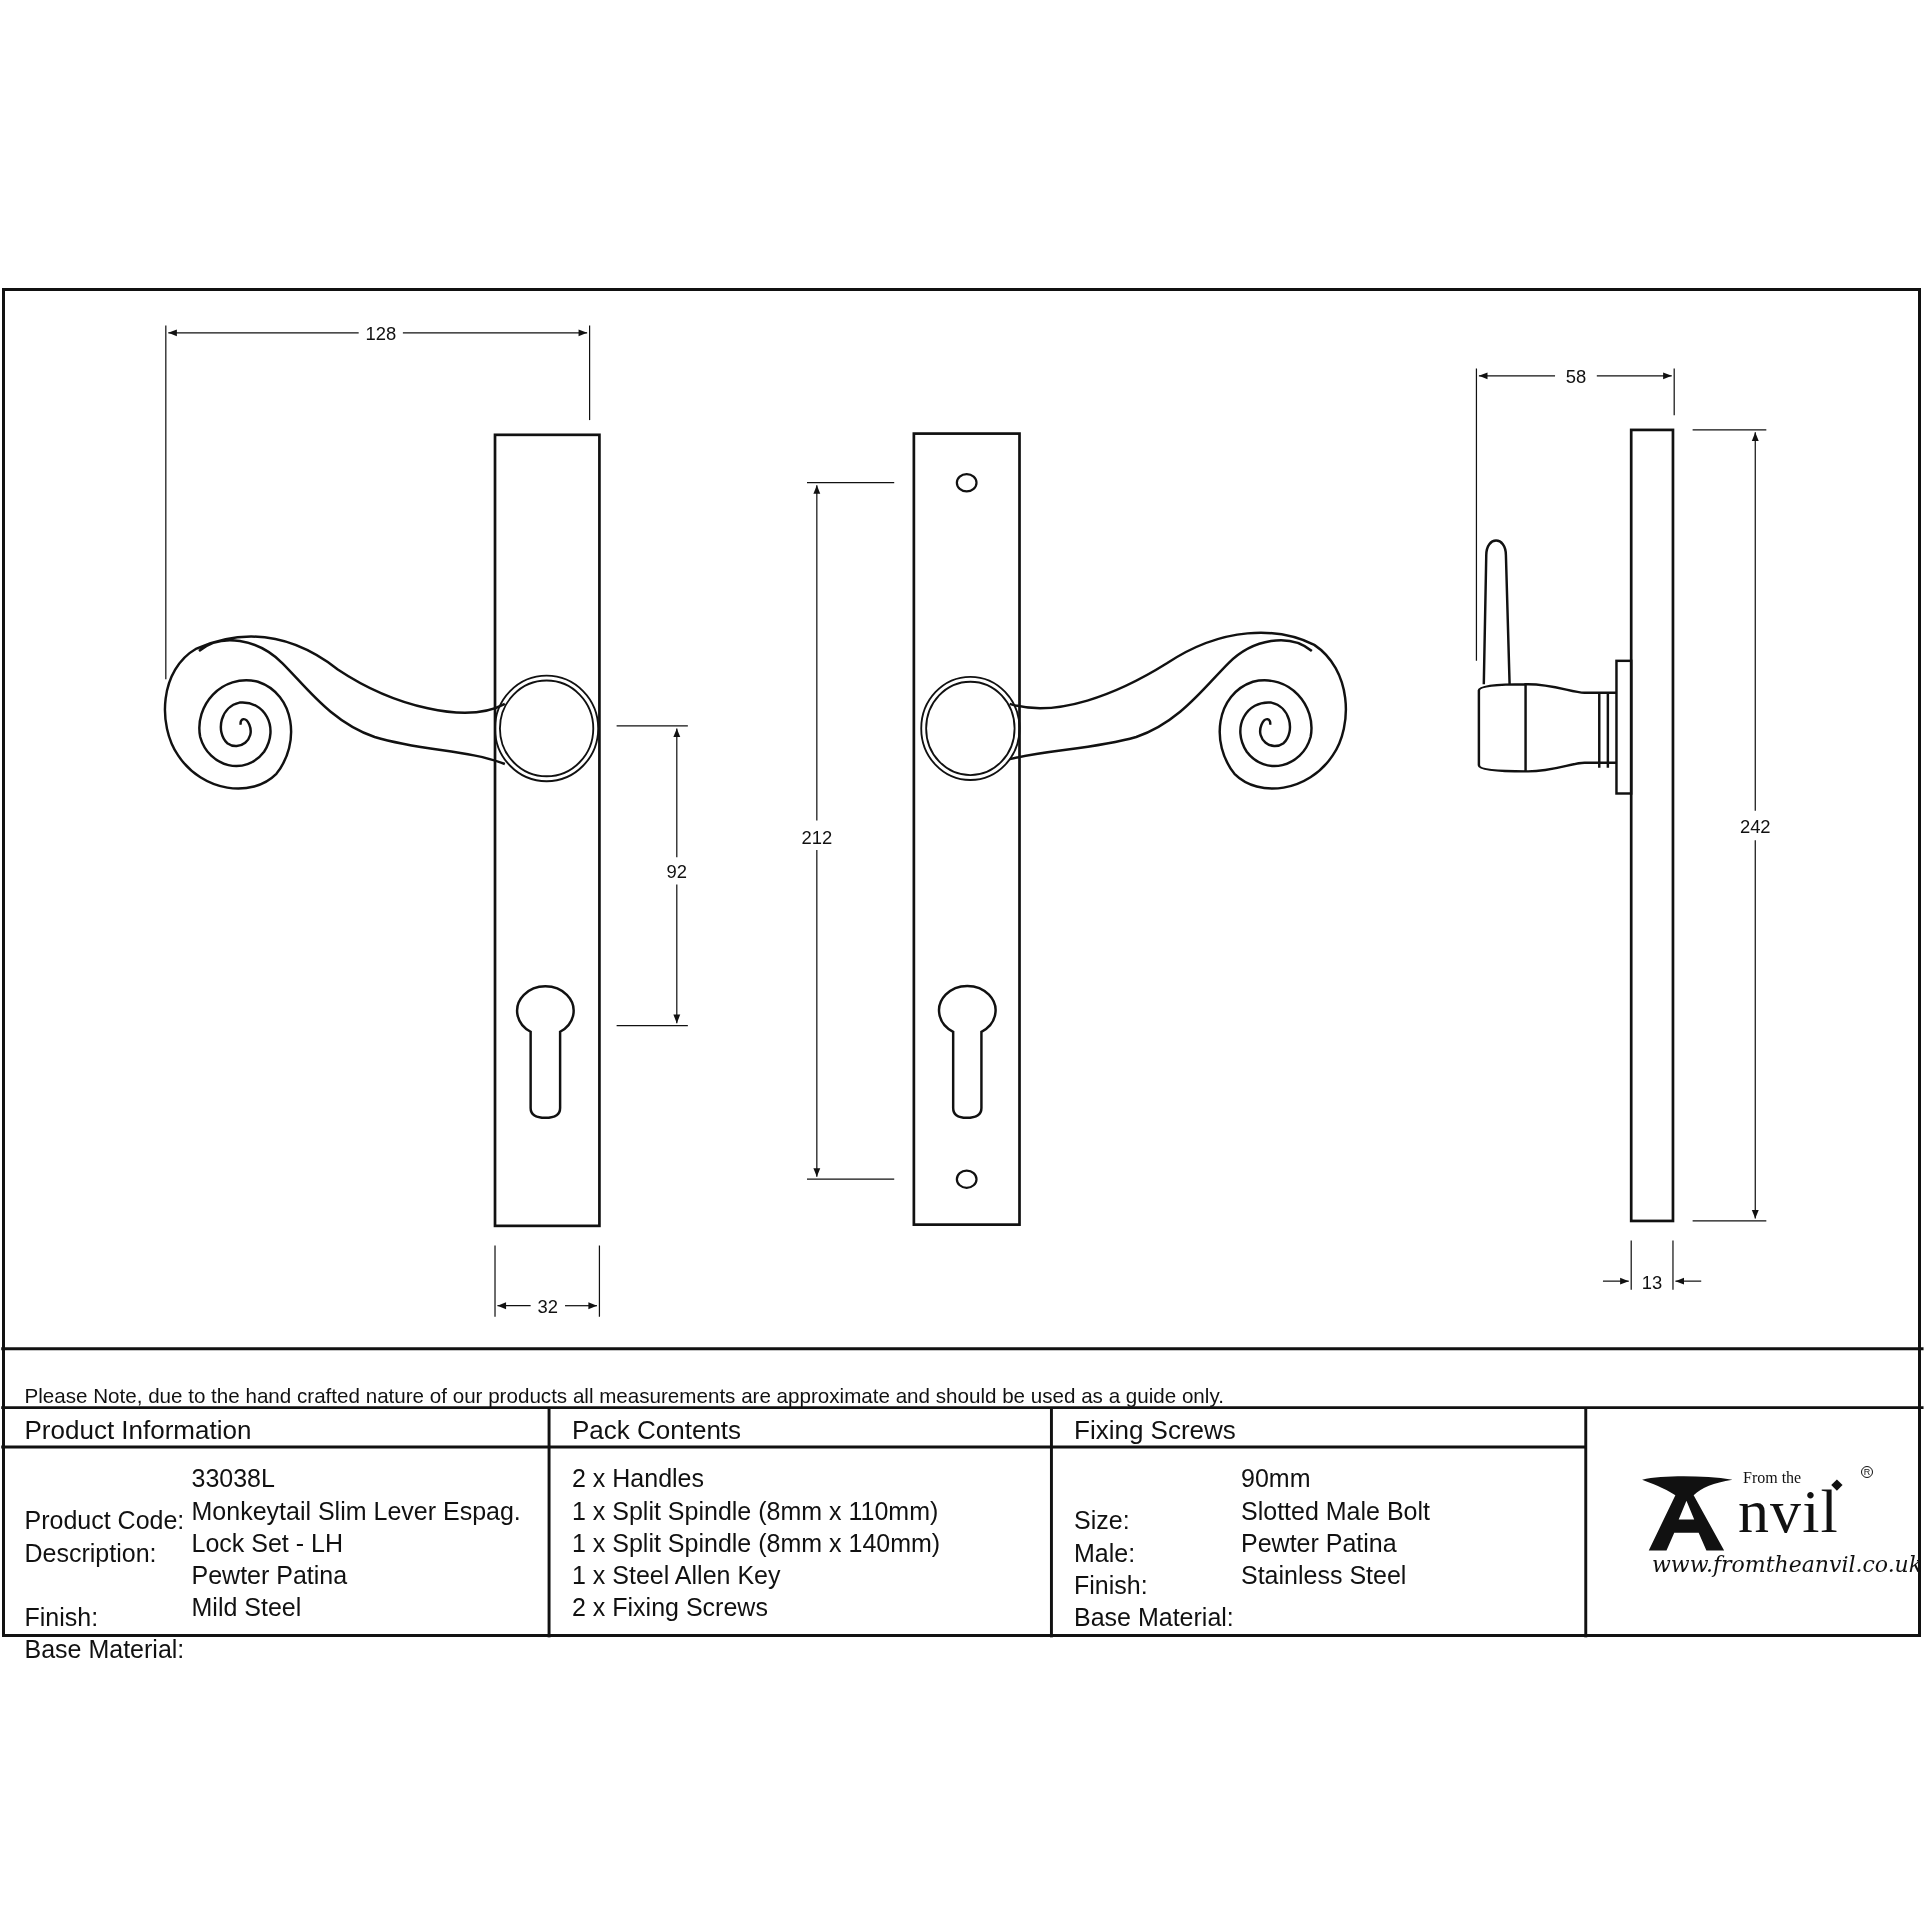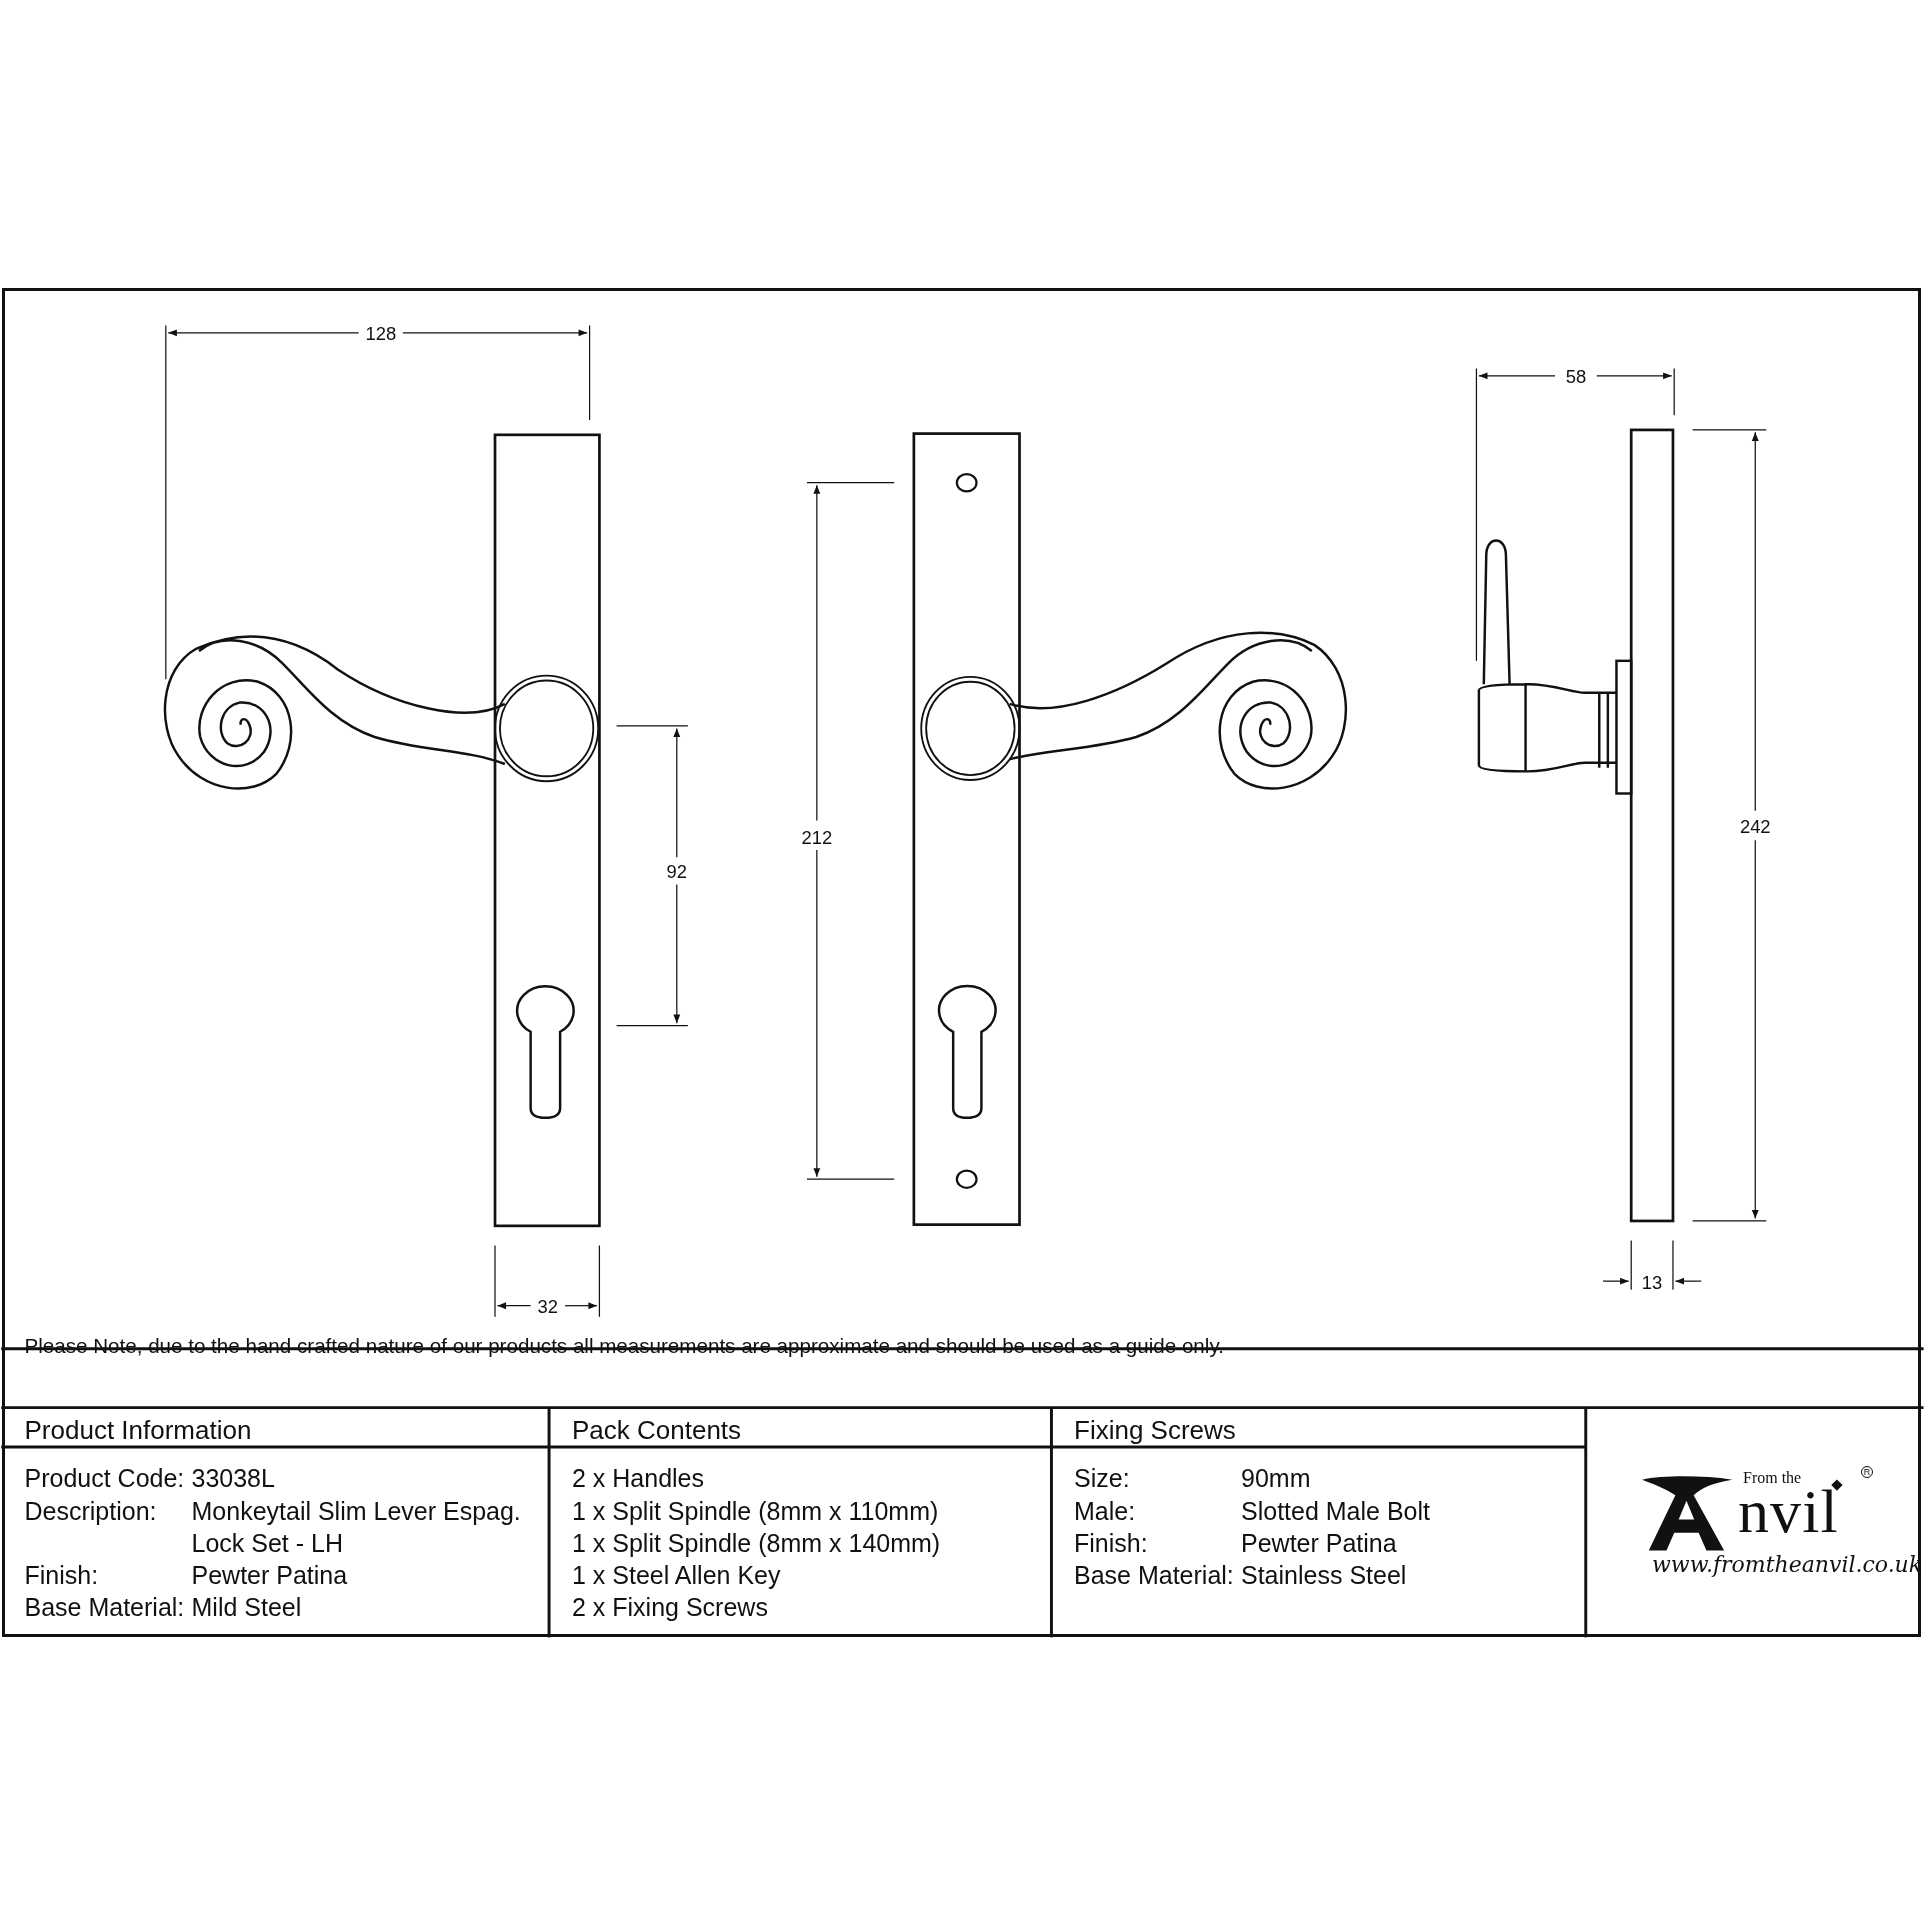--- a/index.html
+++ b/index.html
@@ -1,22 +1,22 @@
 <!DOCTYPE html>
 <html style="font-size:9px"><head>
 <meta charset="utf-8">
 <style>
   html,body{margin:0;padding:0;background:#fff;}
   body{width:1926px;height:1926px;position:relative;overflow:hidden;font-family:"Liberation Sans","DejaVu Sans",sans-serif;color:#111;}
   #drawing{position:absolute;left:0;top:0;width:1926px;height:1926px;}
   .frame{position:absolute;left:2.2px;top:288px;width:1919px;height:1349px;border:3.3px solid #111;box-sizing:border-box;}
-  .note{position:absolute;left:24.5px;top:1334px;font-size:20.6px;}
+  .note{position:absolute;left:24.5px;top:1384px;font-size:20.6px;}
   .col-h{position:absolute;top:1415px;font-size:26px;}
   .row{position:absolute;font-size:25px;white-space:nowrap;}
-  .lbl{position:absolute;}
+  .lbl{position:absolute;margin-top:42px;}
   .val{position:absolute;}
   .dim{font-family:"Liberation Sans","DejaVu Sans",sans-serif;font-size:15px;fill:#111;}
   .logo{position:absolute;left:1641px;top:1469px;width:234px;height:111px;}
   .logo-from{position:absolute;left:102px;top:0px;font-family:"Liberation Serif","DejaVu Serif",serif;font-size:16px;}
   .logo-anvil{position:absolute;left:67px;top:3.3px;font-family:"Liberation Serif","DejaVu Serif",serif;font-size:62px;line-height:78px;letter-spacing:1.1px;}
   .logo-url{position:absolute;left:11px;top:83px;font-family:"DejaVu Serif","Liberation Serif",serif;font-style:italic;font-size:22px;}
   .logo-reg{position:absolute;left:220px;top:-3.3px;font-size:9px;border:0.8px solid #111;border-radius:50%;width:10px;height:10px;line-height:10px;text-align:center;}
 </style>
 </head>
 <body>

